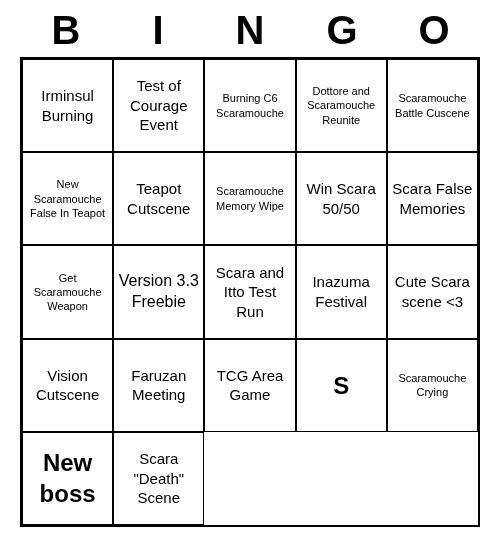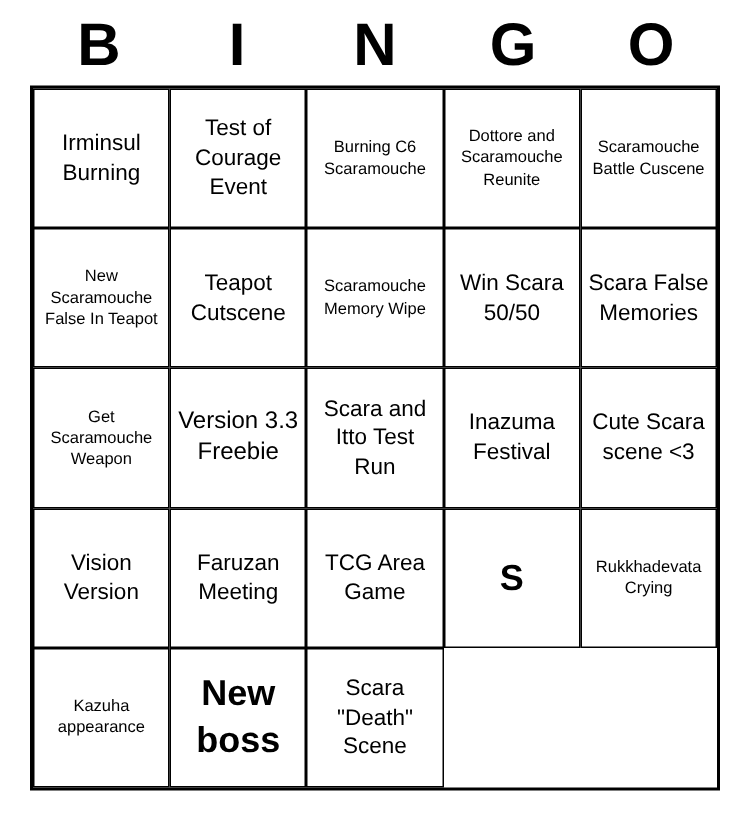--- a/index.html
+++ b/index.html
@@ -77,21 +77,20 @@
     <div class="bingo-cell">New Scaramouche False In Teapot</div>
     <div class="bingo-cell large-text">Teapot Cutscene</div>
     <div class="bingo-cell">Scaramouche Memory Wipe</div>
     <div class="bingo-cell large-text">Win Scara 50/50</div>
     <div class="bingo-cell large-text">Scara False Memories</div>
     <div class="bingo-cell">Get Scaramouche Weapon</div>
     <div class="bingo-cell xl-text">Version 3.3 Freebie</div>
     <div class="bingo-cell large-text">Scara and Itto Test Run</div>
     <div class="bingo-cell large-text">Inazuma Festival</div>
     <div class="bingo-cell large-text">Cute Scara scene &lt;3</div>
-    <div class="bingo-cell large-text">Vision Version</div>
+    <div class="bingo-cell large-text">Vision Cutscene</div>
     <div class="bingo-cell large-text">Faruzan Meeting</div>
     <div class="bingo-cell large-text">TCG Area Game</div>
     <div class="bingo-cell xxl-text">S</div>
-    <div class="bingo-cell">Rukkhadevata Crying</div>
-    <div class="bingo-cell">Kazuha appearance</div>
+    <div class="bingo-cell">Scaramouche Crying</div>
     <div class="bingo-cell xxl-text">New boss</div>
     <div class="bingo-cell large-text">Scara "Death" Scene</div>
   </div>
 
 </body></html>

